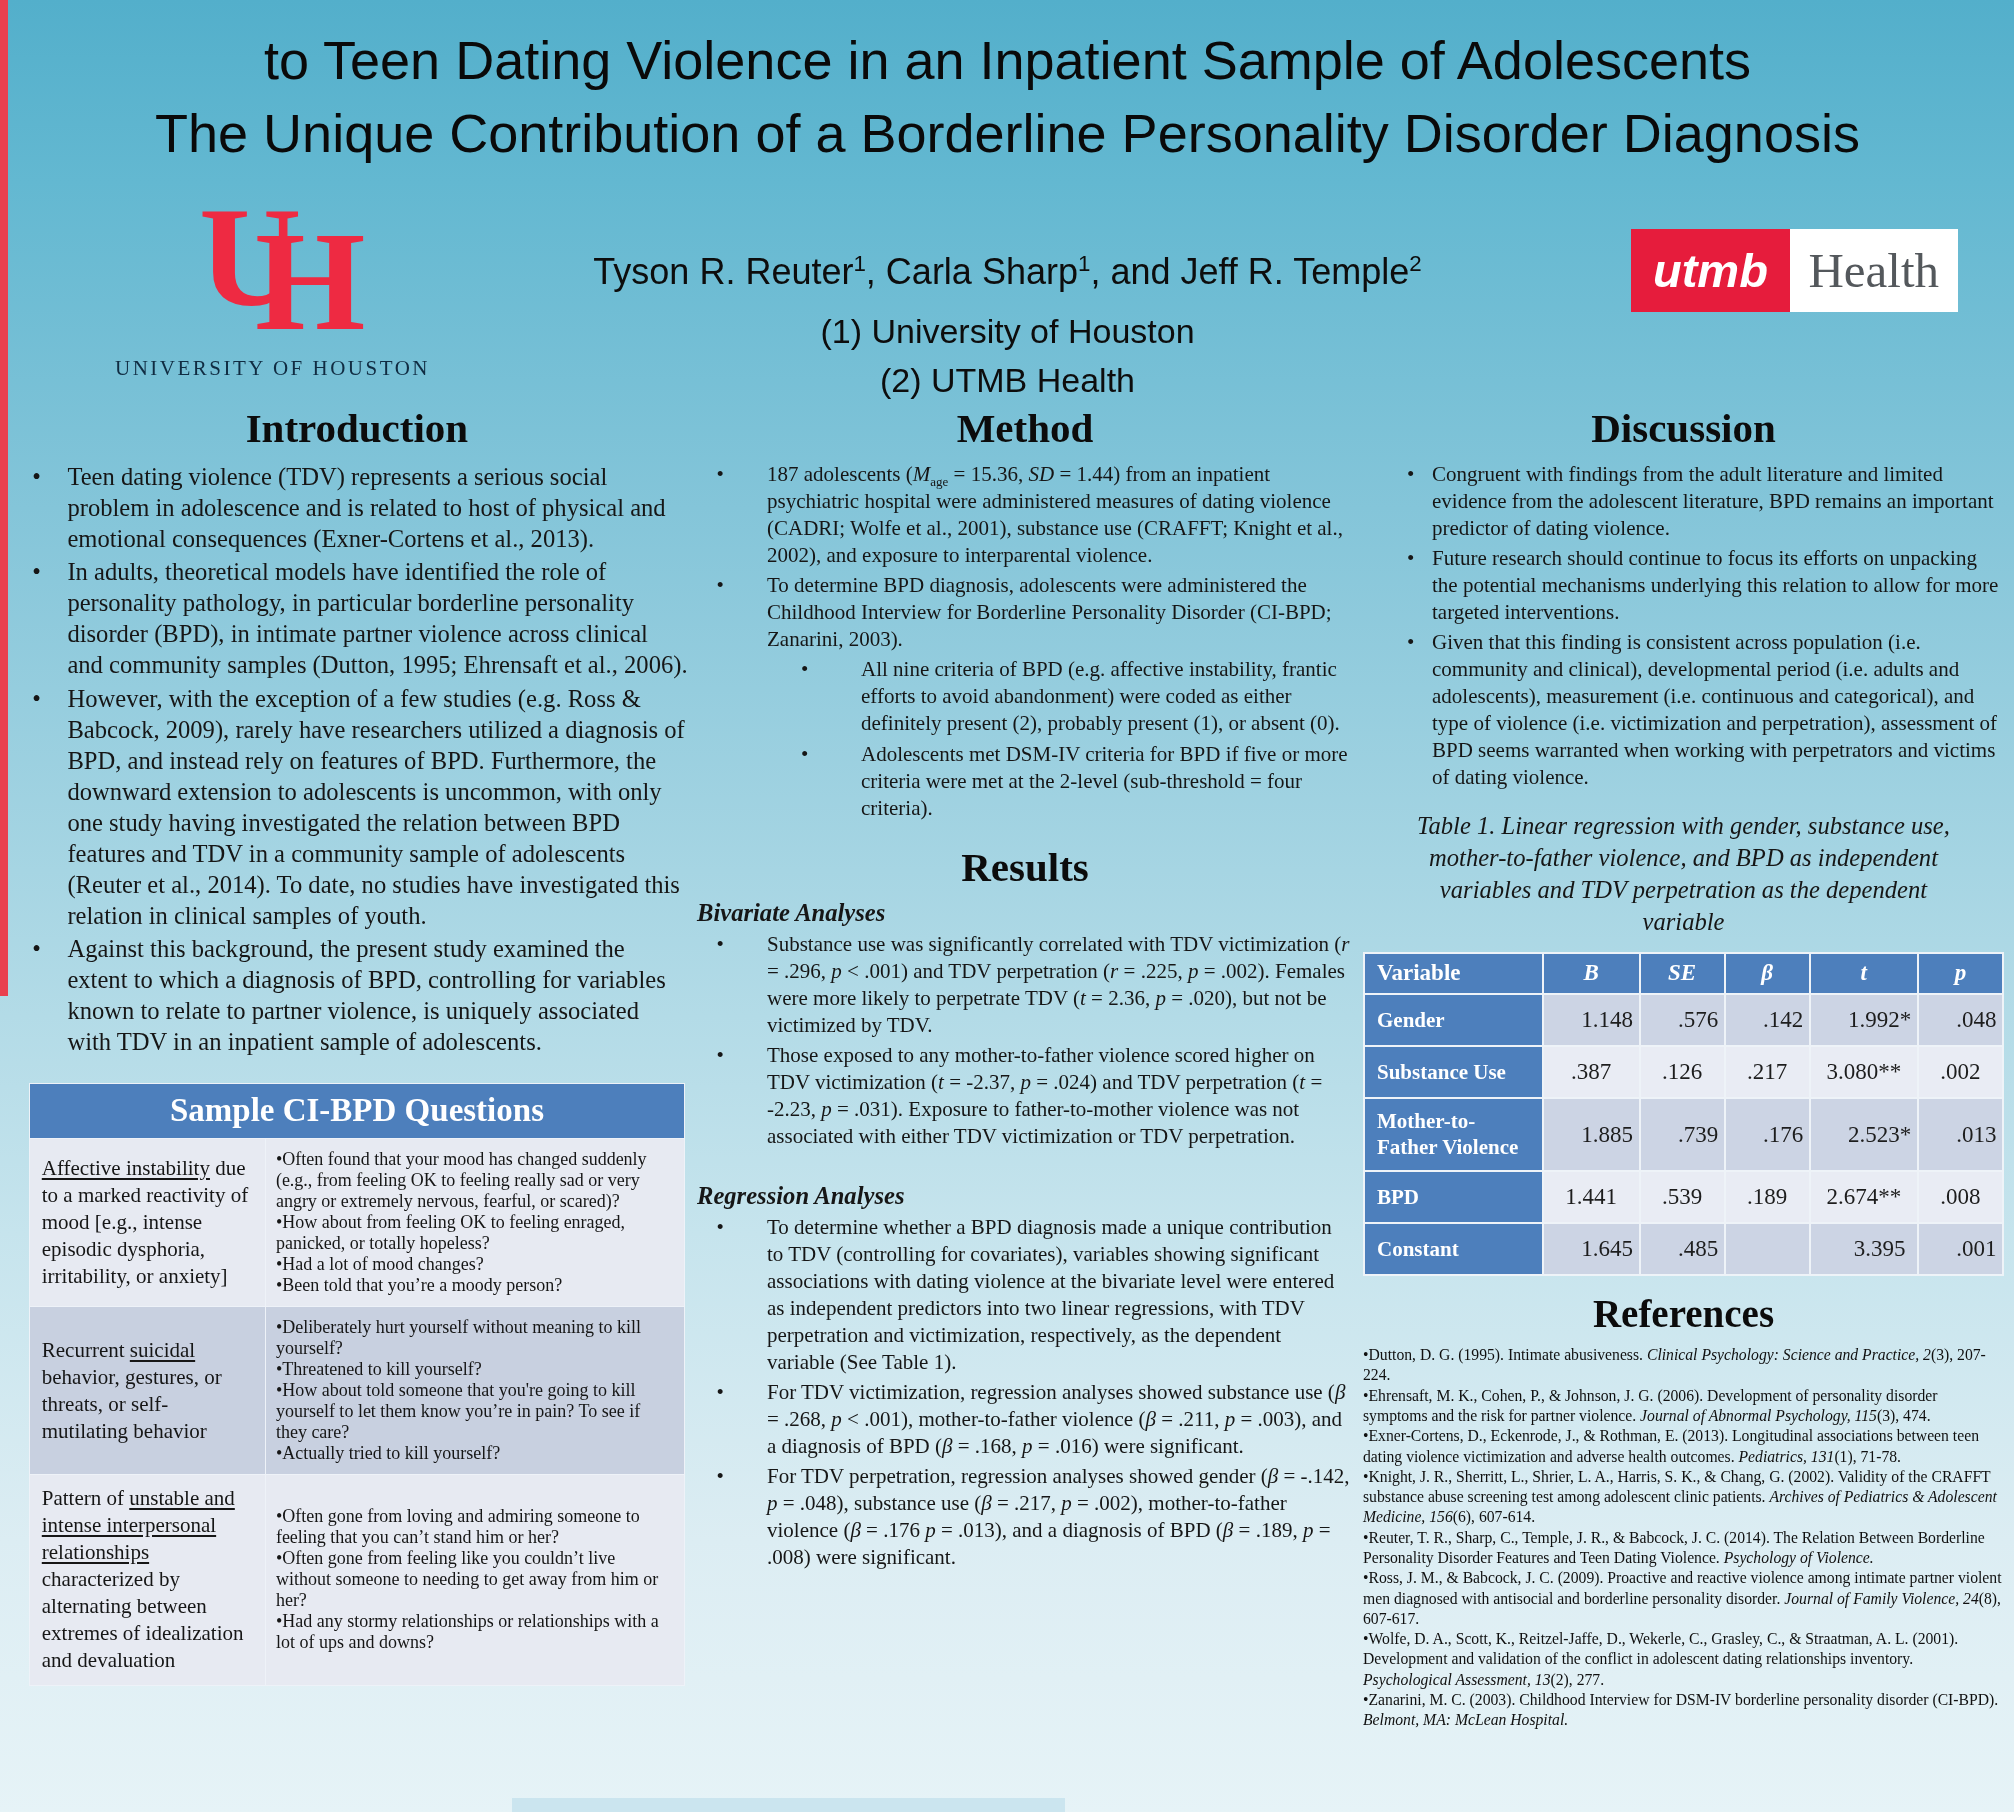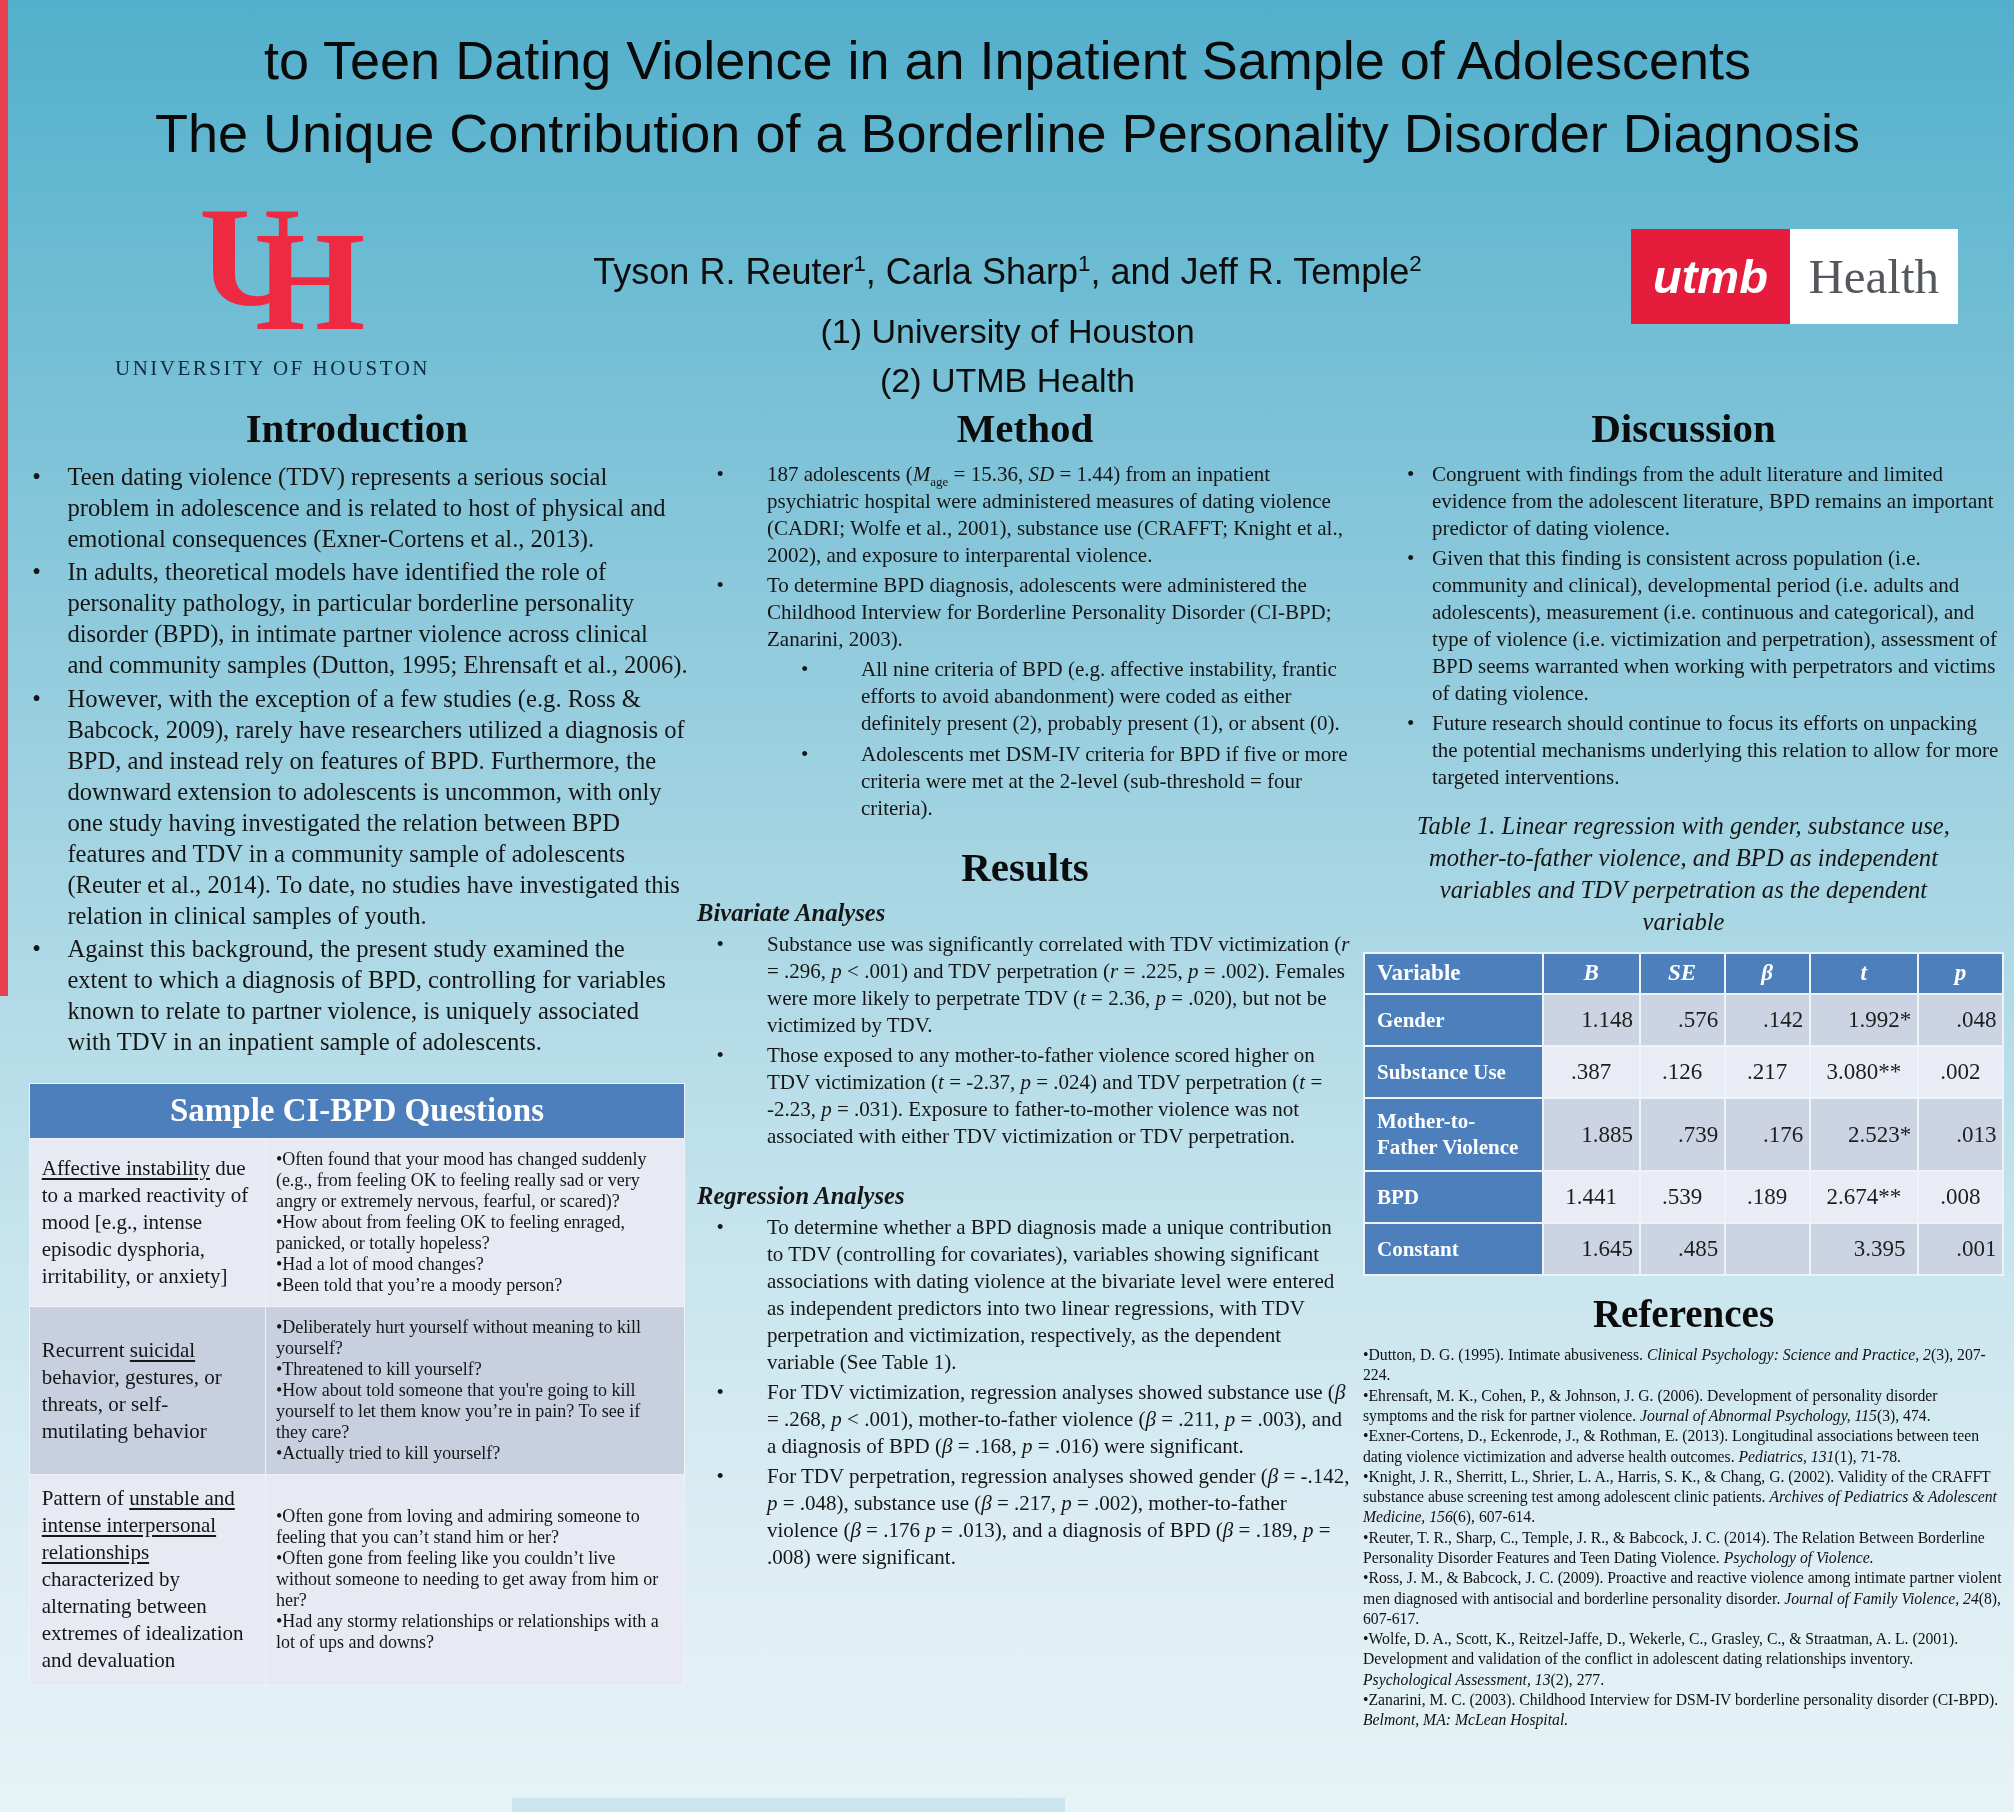--- a/index.html
+++ b/index.html
@@ -19,21 +19,21 @@
   .authors{position:absolute;top:251px;left:0;width:100%;text-align:center;
     font-family:"Liberation Sans",sans-serif;font-size:36px;color:#0d0d0d;}
   .affils{position:absolute;top:307px;left:0;width:100%;text-align:center;
     font-family:"Liberation Sans",sans-serif;font-size:34px;line-height:49px;color:#0d0d0d;}
   .uh-logo{position:absolute;left:86px;top:186px;width:373px;text-align:center;}
   .uh-mono{position:relative;height:161px;width:195px;margin:0 auto;}
   .uh-u,.uh-h{position:absolute;font-family:"Liberation Serif",serif;font-weight:bold;font-size:142px;color:#ee2a42;line-height:1;}
   .uh-u{left:24px;top:0;}
   .uh-h{left:80px;top:24px;}
   .uh-caption{margin-top:8.5px;font-size:21px;letter-spacing:2.5px;color:#102c42;}
-  .utmb-logo{position:absolute;left:1588px;top:229px;height:95px;display:flex;padding-left:43px;}
+  .utmb-logo{position:absolute;left:1588px;top:229px;height:83px;display:flex;padding-left:43px;}
   .utmb-red{background:#e61c3c;color:#ffffff;display:flex;align-items:center;padding:0 22px;
     font-family:"Liberation Sans",sans-serif;font-style:italic;font-weight:bold;font-size:47px;}
   .utmb-word{background:#ffffff;color:#54585c;display:flex;align-items:center;padding:0 18.6px;
     font-family:"Liberation Serif",serif;font-size:49px;}
   
   .col{position:absolute;top:405px;}
   .col1{left:25.4px;width:663px;}
   .col2{left:697px;width:656px;}
   .col3{left:1363px;width:641px;}
   .col h2{margin:0 0 8.5px 0;text-align:center;font-size:41px;line-height:1.15;color:#0c0c0c;}
@@ -178,22 +178,22 @@
       <li>To determine whether a BPD diagnosis made a unique contribution to TDV (controlling for covariates), variables showing significant associations with dating violence at the bivariate level were entered as independent predictors into two linear regressions, with TDV perpetration and victimization, respectively, as the dependent variable (See Table 1).</li>
       <li>For TDV victimization, regression analyses showed substance use (<em>β</em> = .268, <em>p</em> &lt; .001), mother-to-father violence (<em>β</em> = .211, <em>p</em> = .003), and a diagnosis of BPD (<em>β</em> = .168, <em>p</em> = .016) were significant.</li>
       <li>For TDV perpetration, regression analyses showed gender (<em>β</em> = -.142, <em>p</em> = .048), substance use (<em>β</em> = .217, <em>p</em> = .002), mother-to-father violence (<em>β</em> = .176 <em>p</em> = .013), and a diagnosis of BPD (<em>β</em> = .189, <em>p</em> = .008) were significant.</li>
     </ul>
   </section>
 
   <section class="col col3">
     <h2>Discussion</h2>
     <ul class="bullets">
       <li>Congruent with findings from the adult literature and limited evidence from the adolescent literature, BPD remains an important predictor of dating violence.</li>
+      <li>Future research should continue to focus its efforts on unpacking the potential mechanisms underlying this relation to allow for more targeted interventions.</li>
       <li>Given that this finding is consistent across population (i.e. community and clinical), developmental period (i.e. adults and adolescents), measurement (i.e. continuous and categorical), and type of violence (i.e. victimization and perpetration), assessment of BPD seems warranted when working with perpetrators and victims of dating violence.</li>
-      <li>Future research should continue to focus its efforts on unpacking the potential mechanisms underlying this relation to allow for more targeted interventions.</li>
     </ul>
 
     <div class="t1caption">Table 1. Linear regression with gender, substance use, mother-to-father violence, and BPD as independent variables and TDV perpetration as the dependent variable</div>
 
     <table class="t1">
       <thead>
         <tr>
           <th class="varh">Variable</th>
           <th class="stat">B</th>
           <th class="stat">SE</th>

